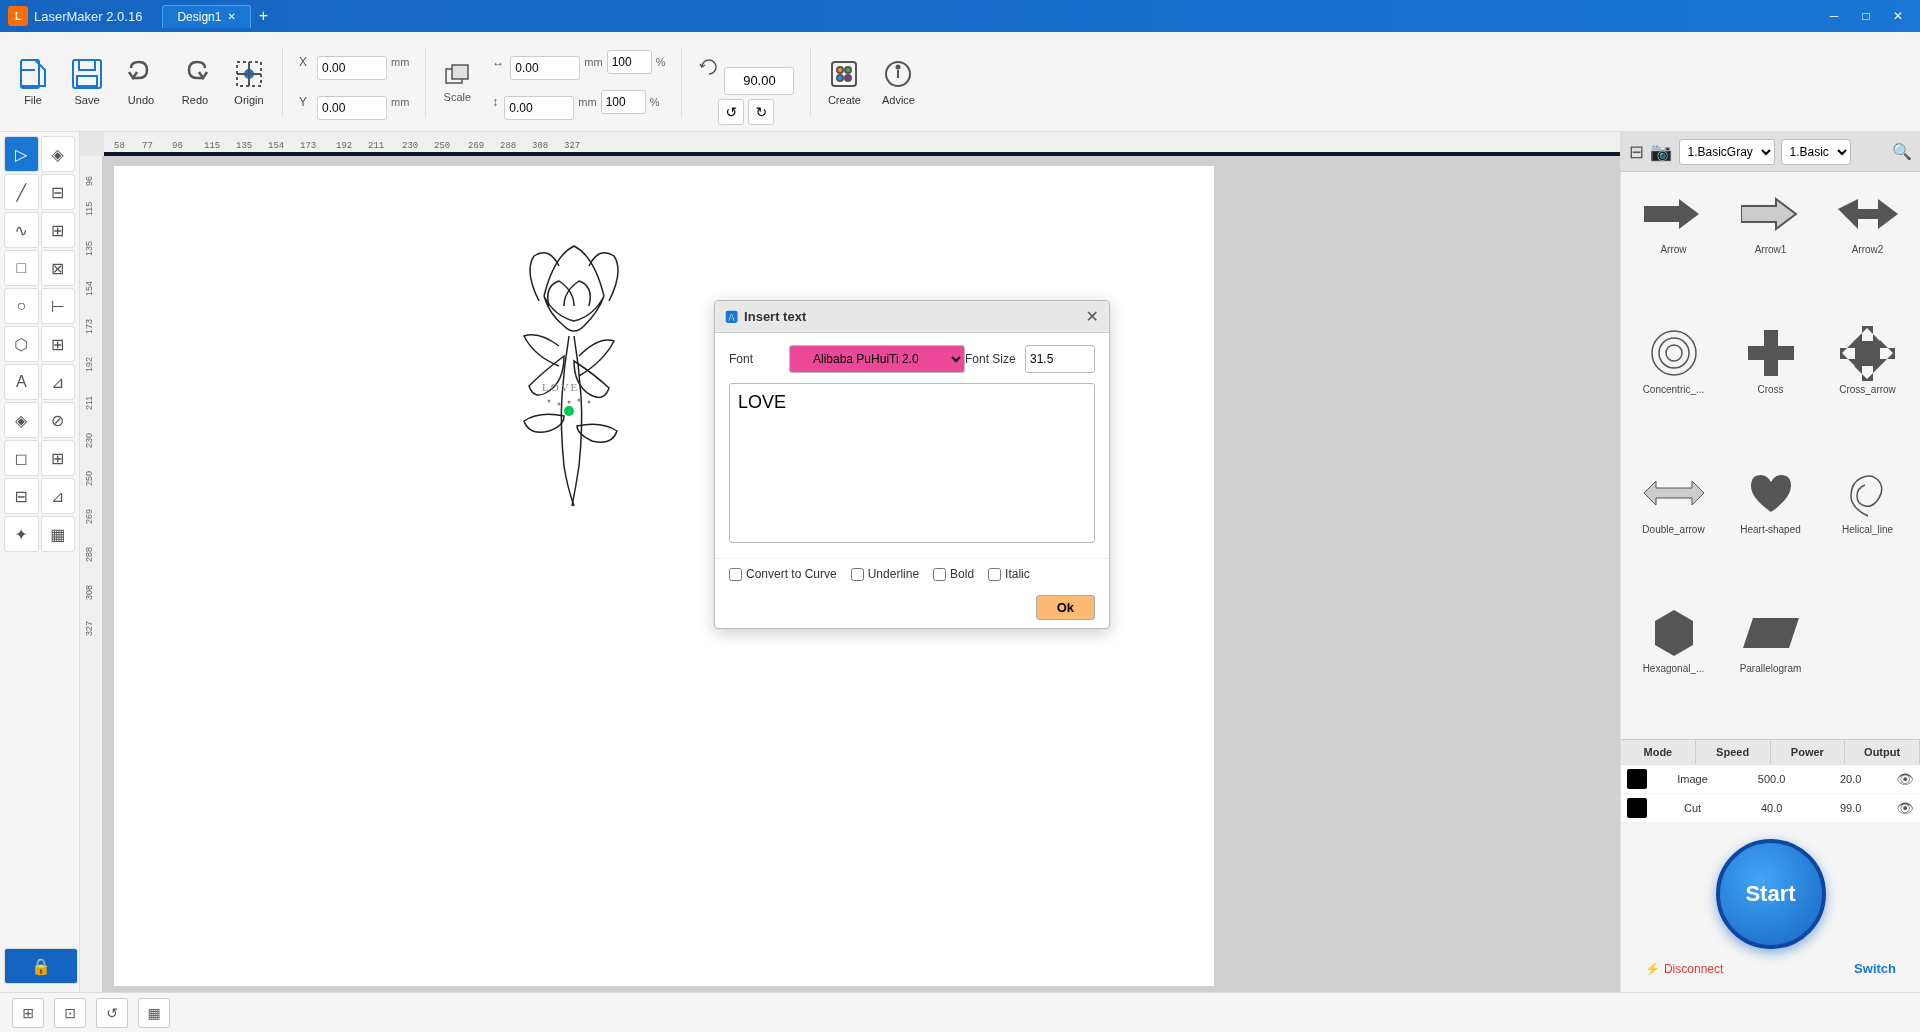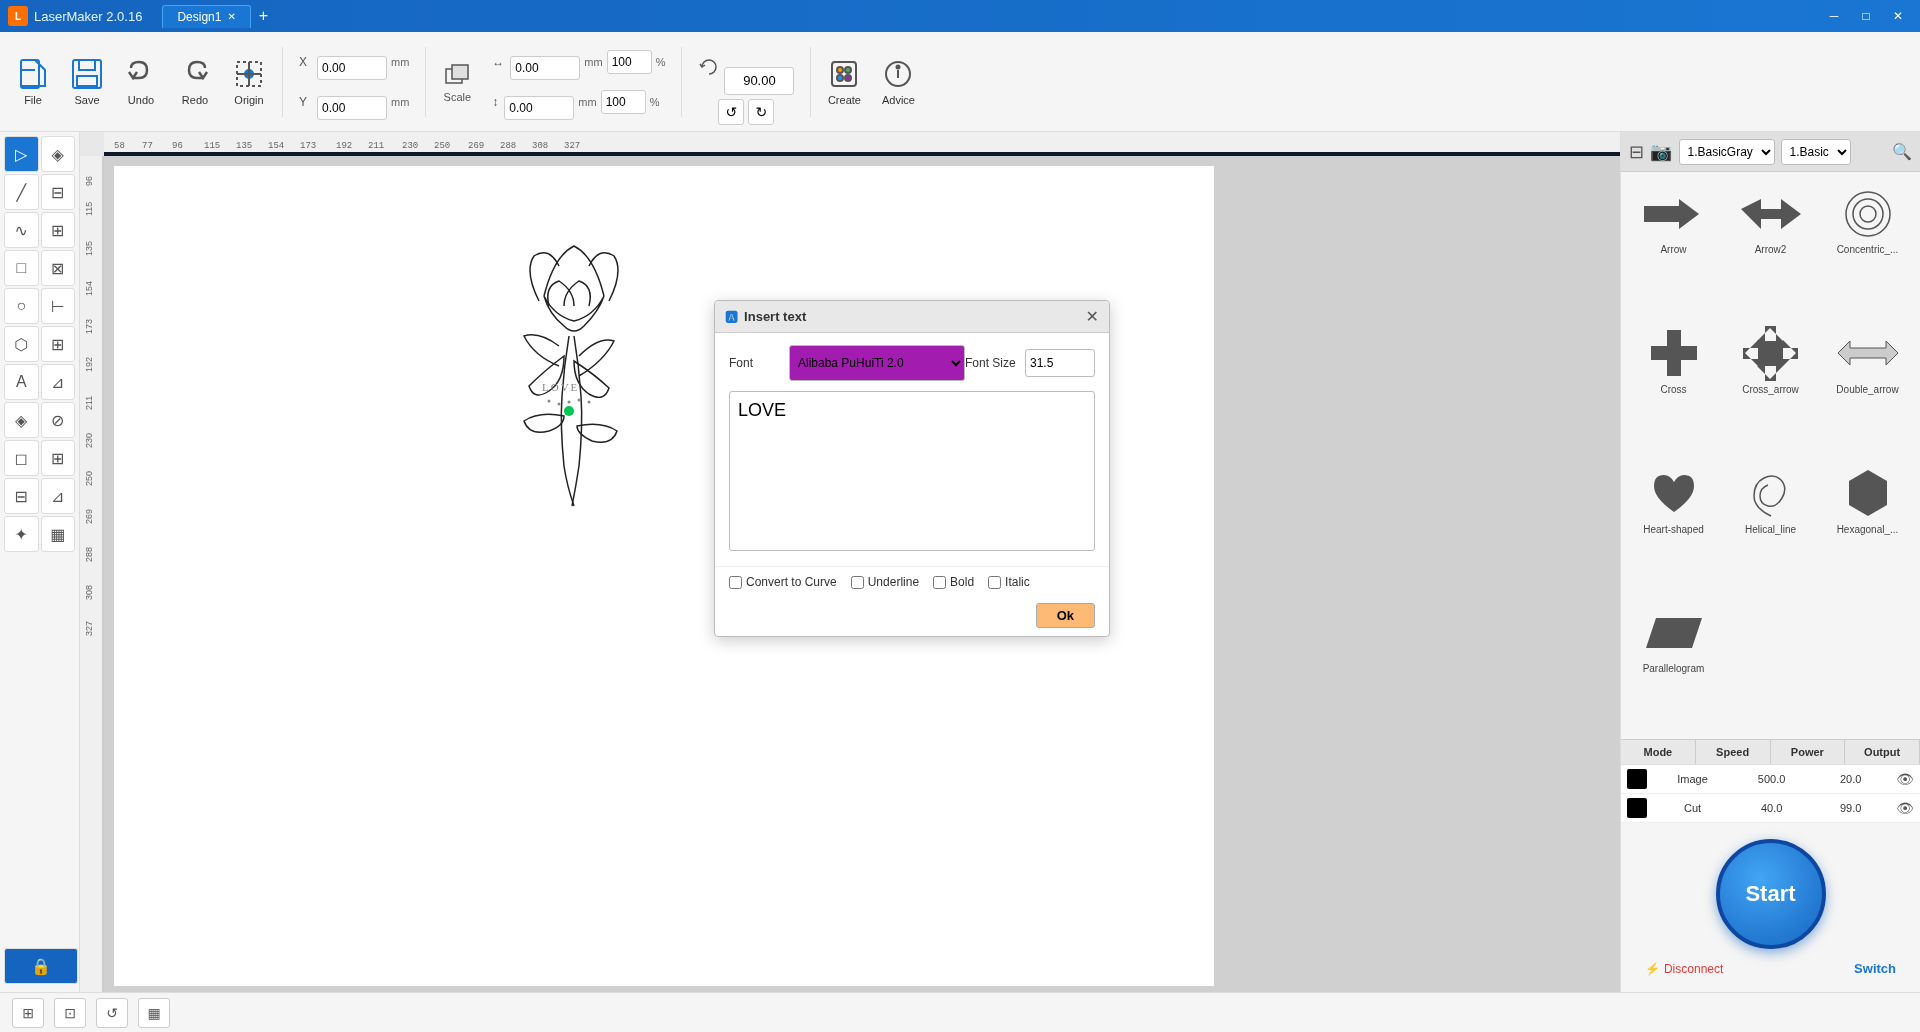--- a/index.html
+++ b/index.html
@@ -245,22 +245,22 @@
       border-bottom: 1px solid #ccc; border-radius: 4px 4px 0 0;
     }
     .dialog-title { font-size: 13px; font-weight: bold; color: #333; display: flex; align-items: center; gap: 6px; }
     .dialog-close { cursor: pointer; font-size: 16px; color: #555; }
     .dialog-body { padding: 12px 14px; }
     .dialog-row {
       display: flex; align-items: center; margin-bottom: 10px;
     }
     .dialog-label { font-size: 12px; color: #333; min-width: 60px; }
     .font-select {
-      flex: 1; height: 36px; border: 1px solid #bbb; border-radius: 3px;
-      font-size: 12px; padding: 0 4px; background: #a21caf;
+      flex: 1; height: 28px; border: 1px solid #bbb; border-radius: 3px;
+      font-size: 12px; padding: 0 19px; background: #ec4899;
     }
     .font-size-input {
       width: 70px; height: 28px; border: 1px solid #bbb; border-radius: 3px;
       font-size: 12px; padding: 0 4px; background: white;
     }
     .text-area {
       width: 100%; height: 160px; border: 1px solid #bbb; border-radius: 3px;
       font-size: 18px; padding: 8px; resize: none; font-family: inherit;
     }
     .dialog-footer {
@@ -569,20 +569,28 @@
       <div class="shape-item">
         <div class="shape-svg">
           <svg width="60" height="40" viewBox="0 0 60 40" fill="#555">
             <polygon points="0,12 35,12 35,5 55,20 35,35 35,28 0,28"></polygon>
           </svg>
         </div>
         <span class="shape-label">Arrow</span>
       </div>
       <div class="shape-item">
         <div class="shape-svg">
+          <svg width="60" height="40" viewBox="0 0 60 40" fill="none" stroke="#555" stroke-width="2">
+            <polygon points="0,12 35,12 35,5 55,20 35,35 35,28 0,28" fill="#ccc"></polygon>
+          </svg>
+        </div>
+        <span class="shape-label">Arrow1</span>
+      </div>
+      <div class="shape-item">
+        <div class="shape-svg">
           <svg width="60" height="40" viewBox="0 0 60 40" fill="#555">
             <polygon points="0,15 20,5 20,15 40,15 40,5 60,20 40,35 40,25 20,25 20,35"></polygon>
           </svg>
         </div>
         <span class="shape-label">Arrow2</span>
       </div>
 
       <div class="shape-item">
         <div class="shape-svg">
           <svg width="50" height="50" viewBox="0 0 50 50" fill="none" stroke="#555" stroke-width="1.5">

